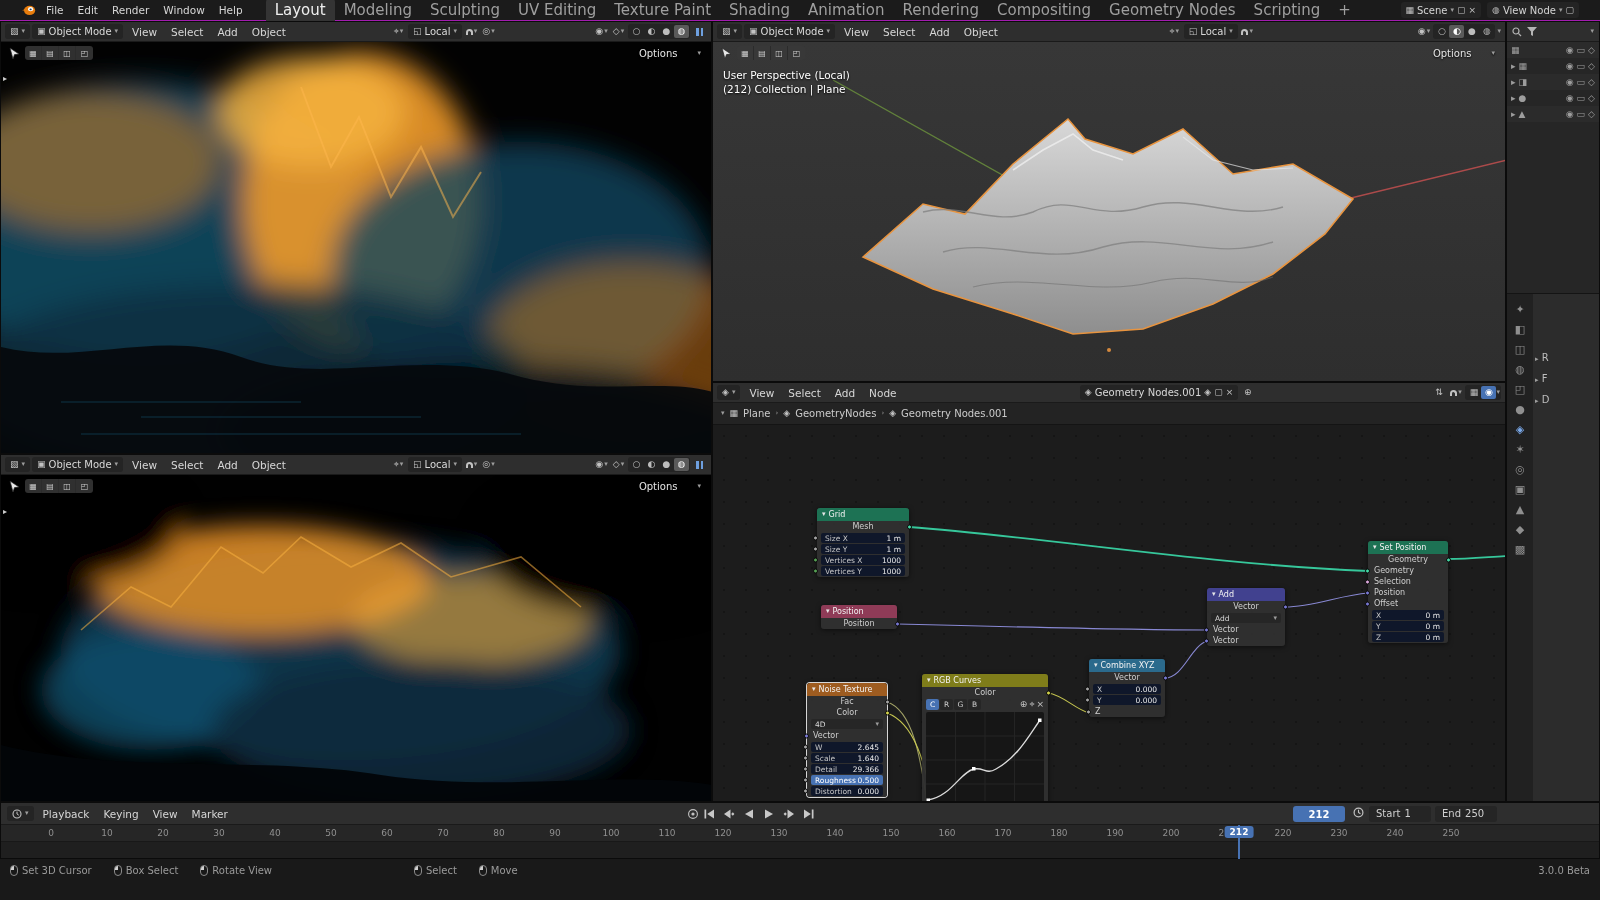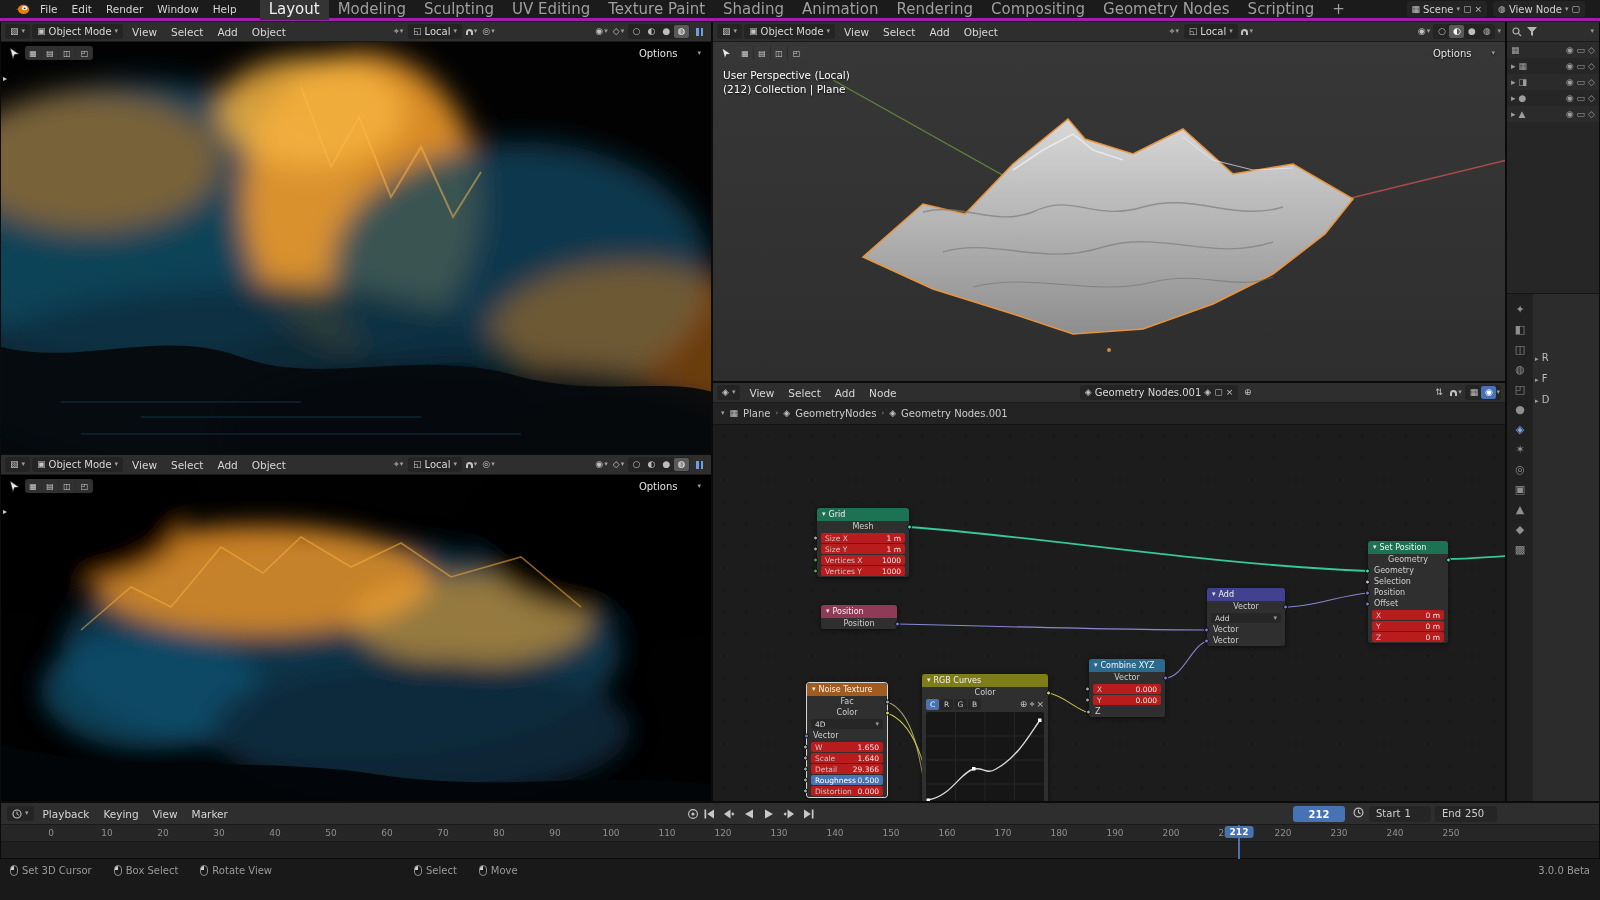--- a/index.html
+++ b/index.html
@@ -3,21 +3,21 @@
 <meta charset="utf-8">
 <style>
   *{box-sizing:border-box;margin:0;padding:0}
   html,body{background:#000}
   #app{position:relative;width:1600px;height:900px;background:#0d0d0d;overflow:hidden;
        font-family:"DejaVu Sans","Liberation Sans",sans-serif;font-size:11px;color:#d4d4d4;cursor:default}
   .area{position:absolute;border:1px solid #0b0b0b;background:#1d1d1d}
 
   
   #topbar{position:absolute;left:0;top:0;width:1600px;height:21px;background:#1b1b1b;
-          display:flex;align-items:center;padding:0 15px;gap:2px;border-bottom:3px solid #a21caf}
+          display:flex;align-items:center;padding:0 21px;gap:2px;border-bottom:1px solid #a21caf}
   .menu-item{padding:1px 7px;font-size:10.5px;color:#d6d6d6;border-radius:2px;white-space:nowrap}
   .ws{padding:2px 9px;font-size:15px;color:#9f9f9f;border-radius:3px 3px 0 0;white-space:nowrap}
   .ws.active{background:#343434;color:#efefef}
   .tb-group{display:inline-flex;align-items:center;gap:3px;background:#242424;border-radius:3px;height:16px;padding:0 5px;font-size:10px}
 
   
   .vh{position:relative;z-index:3;height:20px;background:#2e2e2e;display:flex;align-items:center;gap:2px;padding:0 4px;border-bottom:1px solid #1a1a1a}
   .pill{display:inline-flex;align-items:center;gap:3px;background:#242424;border-radius:3px;height:15px;padding:0 5px;font-size:10px;color:#d8d8d8;white-space:nowrap}
   .glyph{font-size:9px;color:#c2c2c2;line-height:1}
   .chev{font-size:7px;color:#9d9d9d;line-height:1}
@@ -48,21 +48,21 @@
   .w-val{stroke:var(--wire-val);stroke-width:1.1}
   .node{position:absolute;background:rgba(48,48,48,.96);border-radius:3px;box-shadow:0 1px 5px rgba(0,0,0,.55);z-index:2;font-size:8px;color:#cfcfcf}
   .node.sel{box-shadow:0 0 0 1px #d6d6d6,0 1px 5px rgba(0,0,0,.55)}
   .hd{height:13px;display:flex;align-items:center;gap:3px;padding:0 5px;border-radius:3px 3px 0 0;color:#f2f2f2;font-size:8px;white-space:nowrap;overflow:hidden}
   .hd .chev{color:#e8e8e8}
   .hd-geometry{background:var(--node-geometry)} .hd-input{background:var(--node-input)}
   .hd-texture{background:var(--node-texture)}  .hd-color{background:var(--node-color)}
   .hd-converter{background:var(--node-converter)} .hd-vector{background:var(--node-vector)}
   .r{position:relative;height:11px;display:flex;align-items:center;padding:0 6px;gap:3px;white-space:nowrap}
   .r.out{justify-content:center}
-  .fld{position:relative;height:10px;margin:1px 4px;background:#b91c1c;border-radius:2px;display:flex;align-items:center;justify-content:space-between;padding:0 4px;font-size:7.5px;color:#c6c6c6;white-space:nowrap}
+  .fld{position:relative;height:10px;margin:1px 4px;background:#0f172a;border-radius:2px;display:flex;align-items:center;justify-content:space-between;padding:0 4px;font-size:7.5px;color:#c6c6c6;white-space:nowrap}
   .fld .v{color:#e9e9e9}
   .fld.active{background:var(--accent);color:#fff}.fld.active .v{color:#fff}
   .dd{height:10px;margin:1px 4px;background:#262626;border-radius:2px;display:flex;align-items:center;justify-content:space-between;padding:0 4px;font-size:7.5px;color:#dadada}
   .sock{position:absolute;width:5px;height:5px;border-radius:50%;border:1px solid #0a0a0a;top:50%;transform:translateY(-50%)}
   .sock.in{left:-3px}.sock.out{right:-3px}
   .fld .sock.in{left:-8px}
   .s-geo{background:var(--sock-geo)} .s-vec{background:var(--sock-vec)} .s-val{background:var(--sock-val)}
   .s-col{background:var(--sock-col)} .s-int{background:var(--sock-int)} .s-bool{background:var(--sock-bool)}
   .ch-btn{width:13px;height:11px;display:flex;align-items:center;justify-content:center;background:#262626;color:#cfcfcf;font-size:7.5px;border-radius:2px}
   .ch-btn.active{background:var(--accent);color:#fff}
@@ -549,21 +549,21 @@
           </div>
         <div class="r">
             <span class="sock in s-vec"></span>
             <span>Vector</span>
           </div>
         <div>
 
         <div class="fld">
               <span class="sock in s-val"></span>
               <span>W</span>
-              <span class="v">1.650</span>
+              <span class="v">2.645</span>
             </div>
             <div class="fld">
               <span class="sock in s-val"></span>
               <span>Scale</span>
               <span class="v">1.640</span>
             </div>
             <div class="fld">
               <span class="sock in s-val"></span>
               <span>Detail</span>
               <span class="v">29.366</span>

